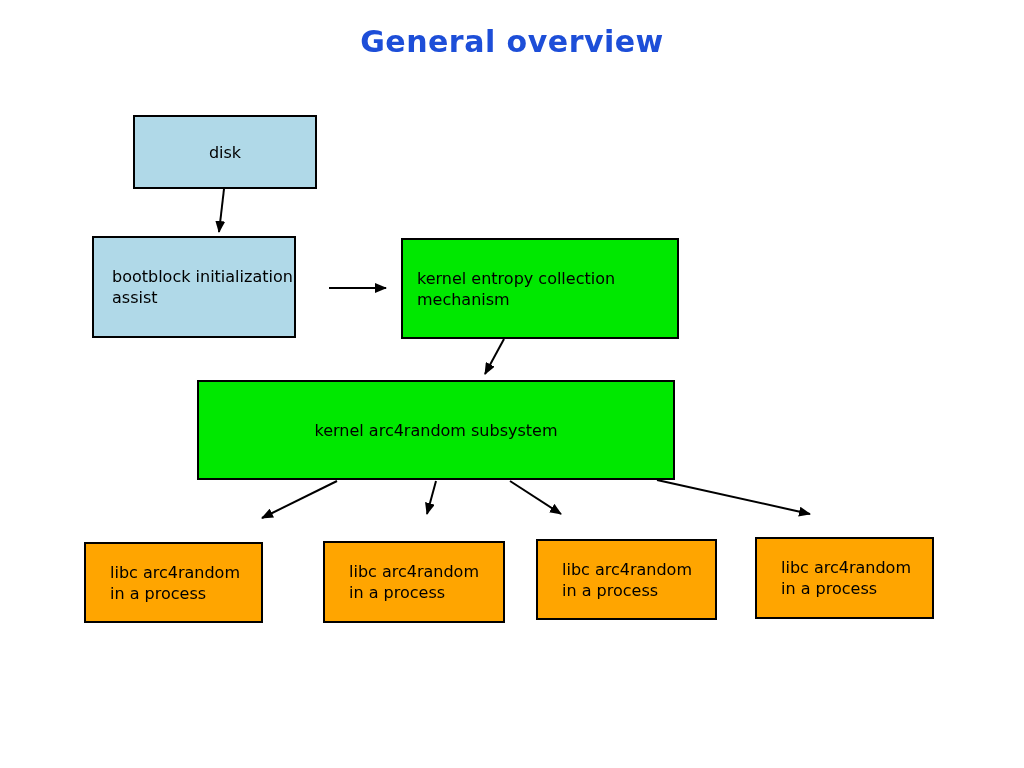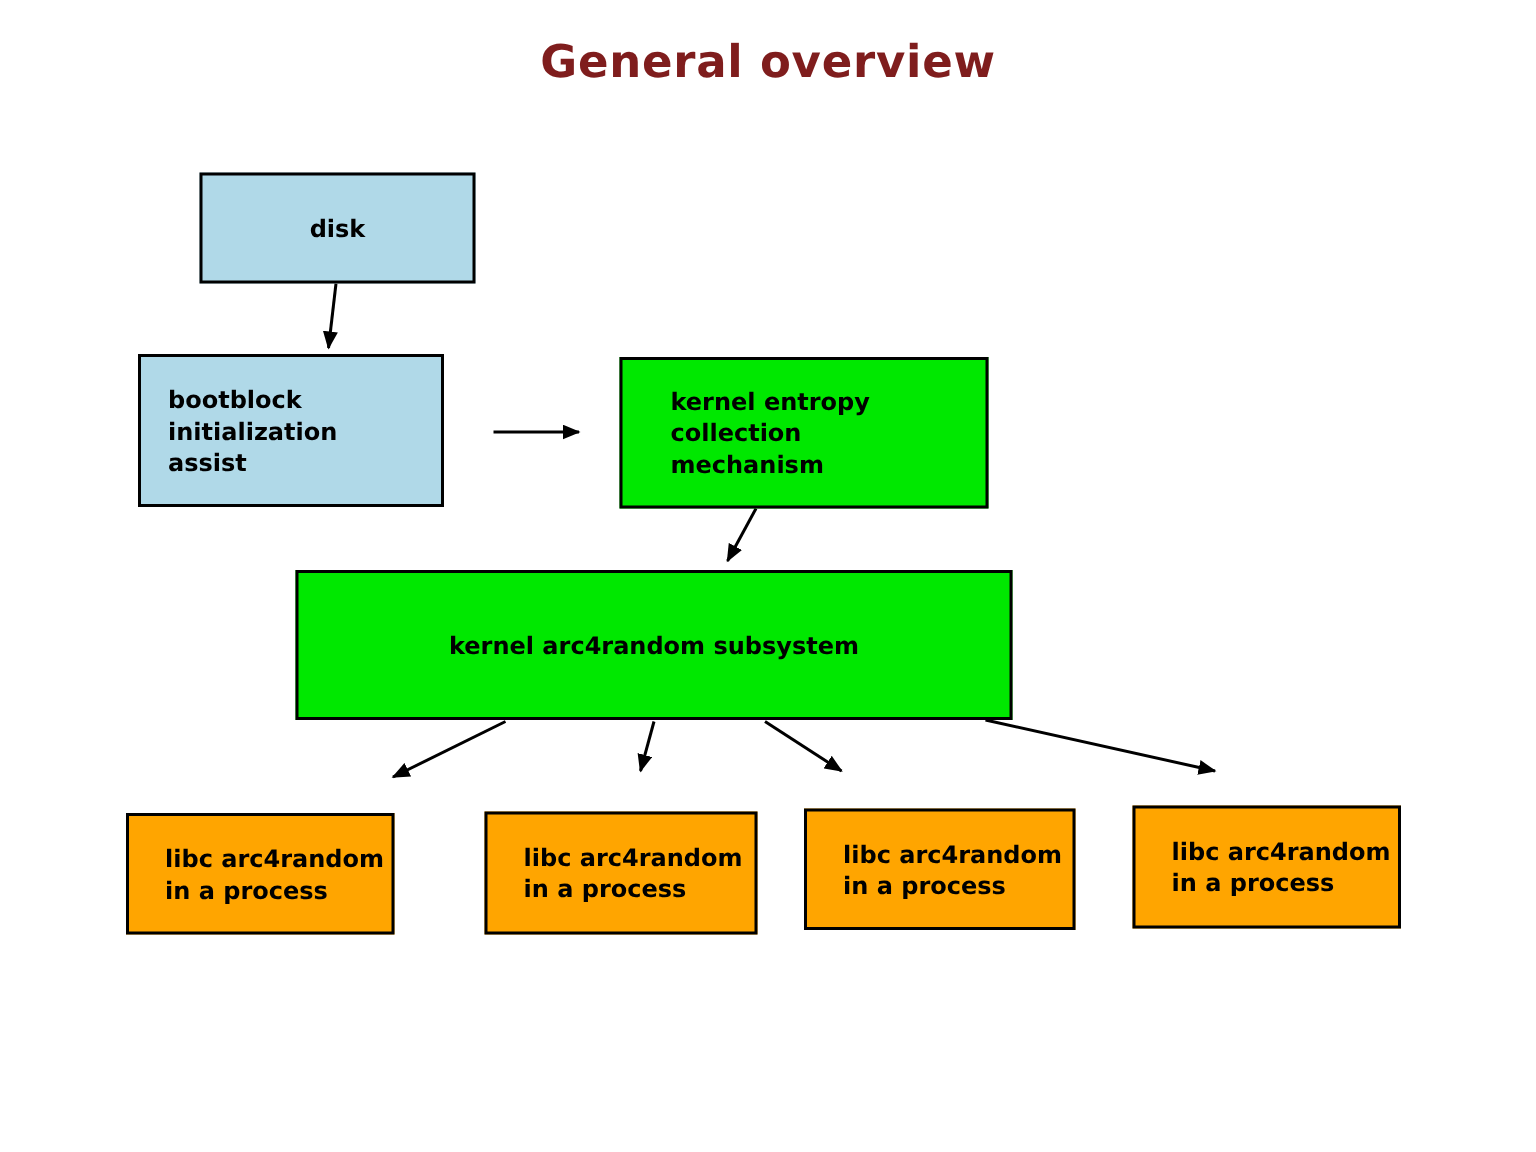--- a/index.html
+++ b/index.html
@@ -18,48 +18,47 @@
   }
   #page-title {
     position: absolute;
     top: 24px;
     left: 0;
     width: 1024px;
     text-align: center;
     font-size: 30px;
     font-weight: bold;
     letter-spacing: 0.5px;
-    color: #7f1d1d;
+    color: #1d4ed8;
   }
   #edges-svg {
     position: absolute;
     top: 0;
     left: 0;
     width: 1024px;
     height: 768px;
   }
   .node {
     position: absolute;
     box-sizing: border-box;
     border: 2px solid var(--border, #000);
     display: flex;
     flex-direction: column;
     justify-content: center;
     font-size: 16px;
     line-height: 21px;
-    font-weight: bold;
   }
   .node .txt { display: block; }
   .blue   { background: var(--disk, #b0d9e8); }
   .green  { background: var(--kernel, #00e800); }
   .orange { background: var(--process, #ffa500); margin-top: 20px; }
 
   #node-disk      { left: 133px; top: 115px; width: 184px; height: 74px;  text-align: center; }
   #node-bootblock { left: 92px;  top: 236px; width: 204px; height: 102px; padding-left: 18px; }
-  #node-entropy   { left: 413px; top: 238px; width: 246px; height: 101px; padding-left: 32px; }
+  #node-entropy   { left: 401px; top: 238px; width: 278px; height: 101px; padding-left: 14px; }
   #node-subsystem { left: 197px; top: 380px; width: 478px; height: 100px; text-align: center; }
   #node-libc-1    { left: 84px;  top: 522px; width: 179px; height: 81px;  padding-left: 24px; }
   #node-libc-2    { left: 323px; top: 521px; width: 182px; height: 82px;  padding-left: 24px; }
   #node-libc-3    { left: 536px; top: 519px; width: 181px; height: 81px;  padding-left: 24px; }
   #node-libc-4    { left: 755px; top: 517px; width: 179px; height: 82px;  padding-left: 24px; }
 
   #edges-svg line {
     stroke: #000;
     stroke-width: 2;
   }

